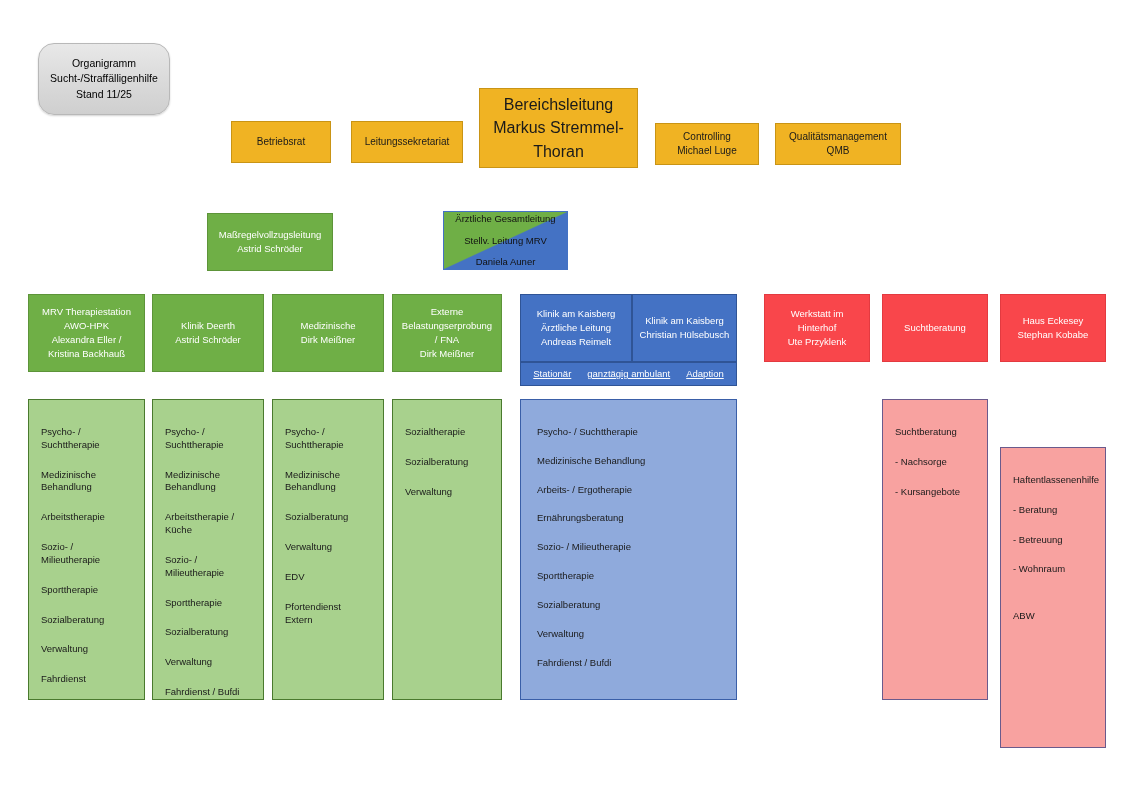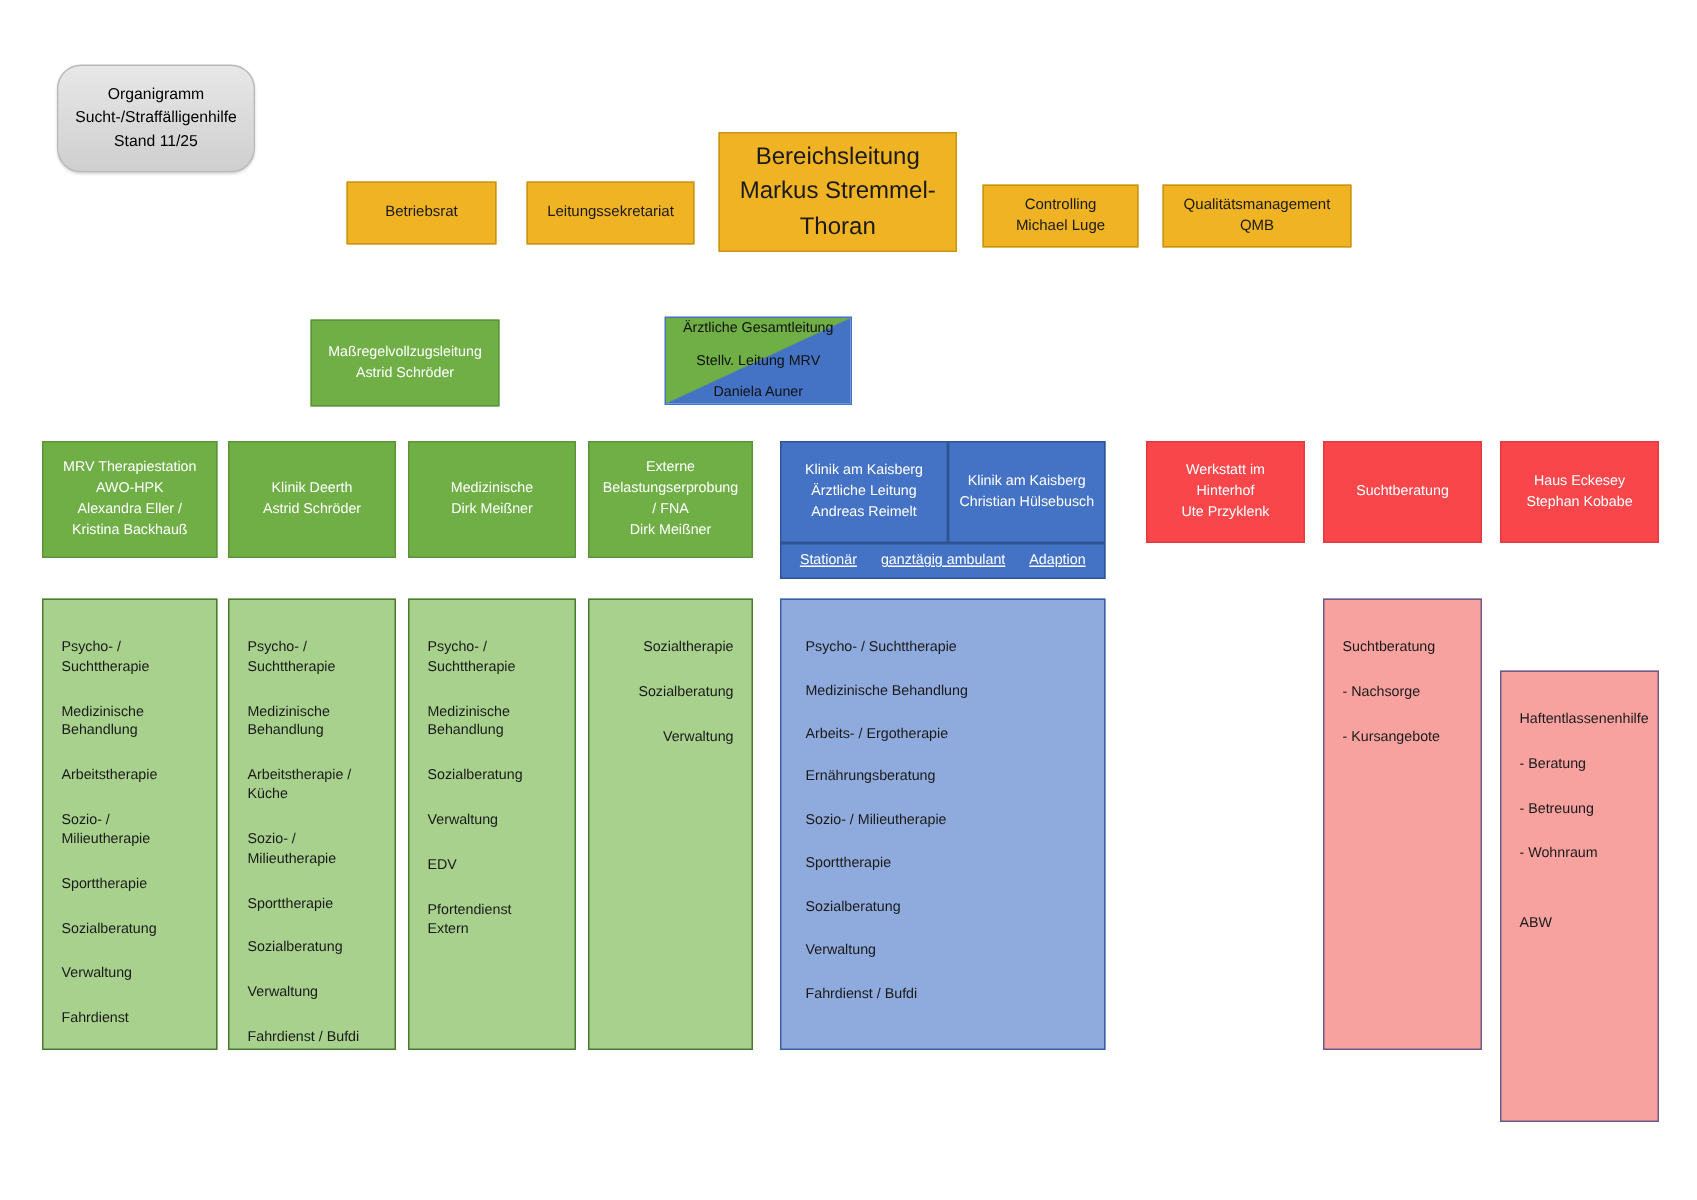--- a/index.html
+++ b/index.html
@@ -259,21 +259,21 @@
 Suchttherapie</div>
       <div class="item">Medizinische
 Behandlung</div>
       <div class="item">Sozialberatung</div>
       <div class="item">Verwaltung</div>
       <div class="item">EDV</div>
       <div class="item">Pfortendienst
 Extern</div>
     </div>
 
-  <div class="col green" id="col-externe" style="left:392px; top:399px; width:110px; height:301px;text-align:right;">
+  <div class="col green" id="col-externe" style="left:392px; top:399px; width:110px; height:301px;">
       <div class="item">Sozialtherapie</div>
       <div class="item">Sozialberatung</div>
       <div class="item">Verwaltung</div>
     </div>
 
   <div class="col blue" id="col-kaisberg" style="left:520px; top:399px; width:217px; height:301px;">
       <div class="item">Psycho- / Suchttherapie</div>
       <div class="item">Medizinische Behandlung</div>
       <div class="item">Arbeits- / Ergotherapie</div>
       <div class="item">Ernährungsberatung</div>

